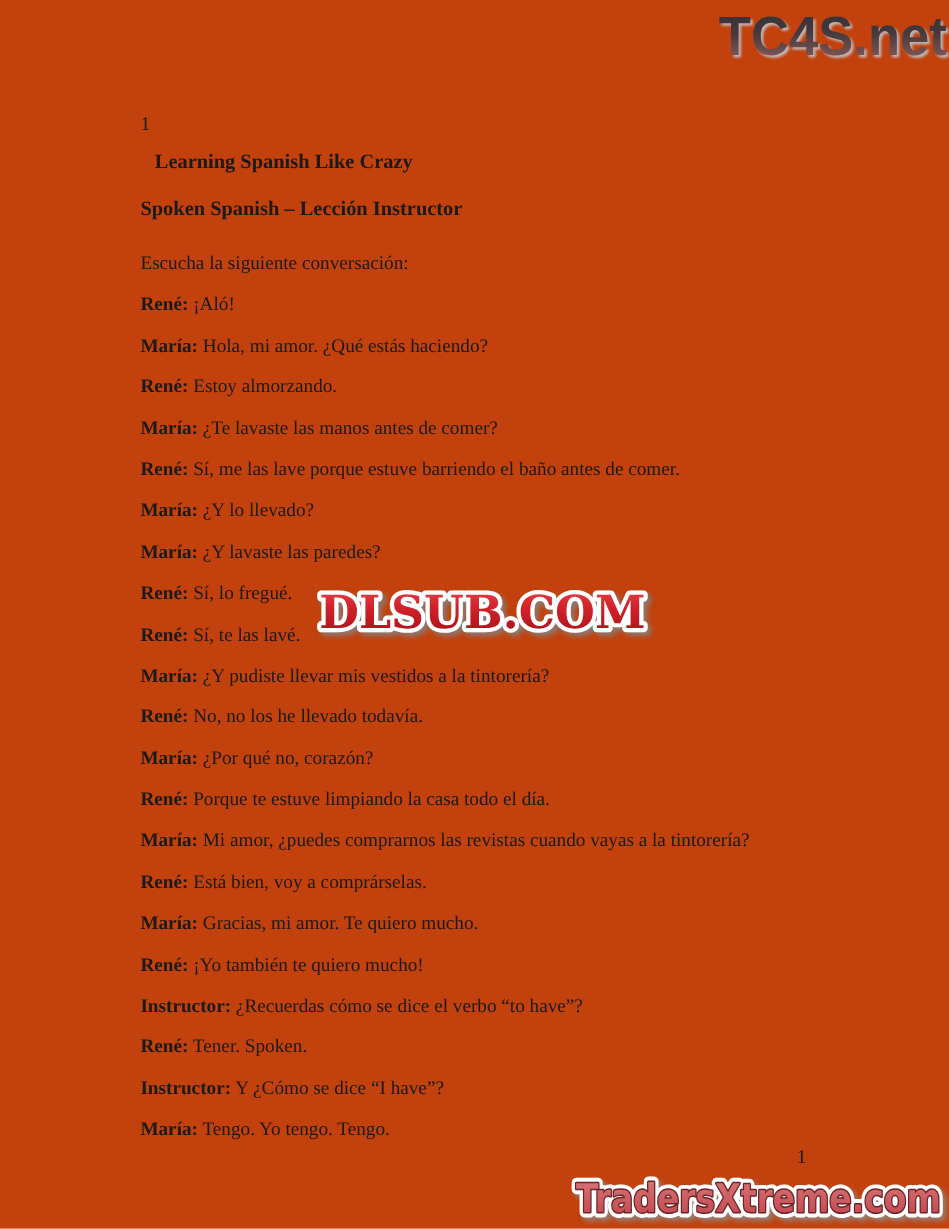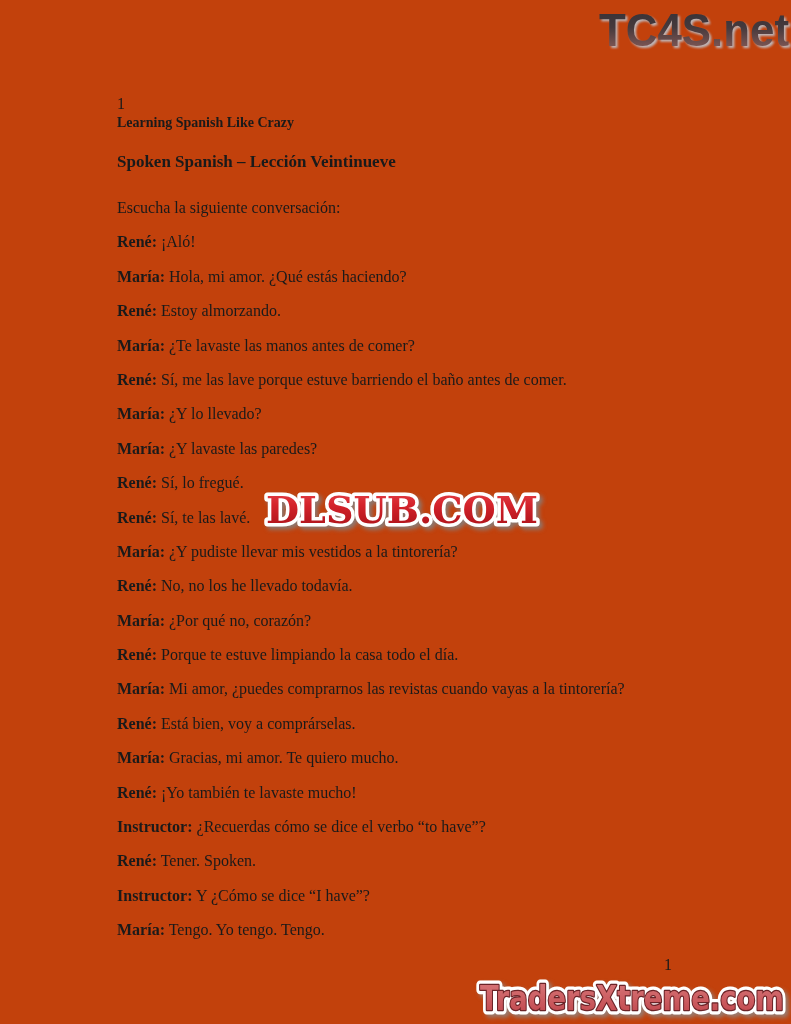--- a/index.html
+++ b/index.html
@@ -17,21 +17,21 @@
     filter:drop-shadow(2px 2px 1px #bdb6b8);
   }
   
   .content{
     position:absolute; left:117px; top:94px; width:600px;
   }
   .chapter-num{
     font-size:16px; line-height:19px; margin:0;
   }
   .doc-title{
-    font-size:14px; line-height:20px; font-weight:bold; margin:0;
+    font-size:17px; line-height:20px; font-weight:bold; margin:12px;
   }
   .doc-subtitle{
     font-size:17px; line-height:20px; font-weight:bold; margin:19px 0 0 0;
   }
   .dialogue{ margin-top:26px; }
   .dialogue p{
     font-size:16px; line-height:20px; margin:0 0 14.4px 0;
   }
   .dialogue b{ font-weight:bold; }
   
@@ -61,40 +61,40 @@
         <stop offset="45%" stop-color="#45393c"></stop>
         <stop offset="100%" stop-color="#96625d"></stop>
       </linearGradient>
     </defs>
     <text x="98" y="44" text-anchor="middle" font-family="Liberation Sans, sans-serif" font-weight="bold" font-size="46" textLength="190" lengthAdjust="spacingAndGlyphs" fill="url(#gradTc4s)">TC4S.net</text>
   </svg>
 
   <div class="content">
     <p class="chapter-num">1</p>
     <h1 class="doc-title">Learning Spanish Like Crazy</h1>
-    <h2 class="doc-subtitle">Spoken Spanish – Lección Veintinueve</h2>
+    <h2 class="doc-subtitle">Spoken Spanish – Lección Instructor</h2>
     <div class="dialogue">
         <p><span>Escucha la siguiente conversación:</span></p>
         <p><b>René:</b> <span>¡Aló!</span></p>
         <p><b>María:</b> <span>Hola, mi amor. ¿Qué estás haciendo?</span></p>
         <p><b>René:</b> <span>Estoy almorzando.</span></p>
         <p><b>María:</b> <span>¿Te lavaste las manos antes de comer?</span></p>
         <p><b>René:</b> <span>Sí, me las lave porque estuve barriendo el baño antes de comer.</span></p>
         <p><b>María:</b> <span>¿Y lo llevado?</span></p>
         <p><b>María:</b> <span>¿Y lavaste las paredes?</span></p>
         <p><b>René:</b> <span>Sí, lo fregué.</span></p>
         <p><b>René:</b> <span>Sí, te las lavé.</span></p>
         <p><b>María:</b> <span>¿Y pudiste llevar mis vestidos a la tintorería?</span></p>
         <p><b>René:</b> <span>No, no los he llevado todavía.</span></p>
         <p><b>María:</b> <span>¿Por qué no, corazón?</span></p>
         <p><b>René:</b> <span>Porque te estuve limpiando la casa todo el día.</span></p>
         <p><b>María:</b> <span>Mi amor, ¿puedes comprarnos las revistas cuando vayas a la tintorería?</span></p>
         <p><b>René:</b> <span>Está bien, voy a comprárselas.</span></p>
         <p><b>María:</b> <span>Gracias, mi amor. Te quiero mucho.</span></p>
-        <p><b>René:</b> <span>¡Yo también te lavaste mucho!</span></p>
+        <p><b>René:</b> <span>¡Yo también te quiero mucho!</span></p>
         <p><b>Instructor:</b> <span>¿Recuerdas cómo se dice el verbo “to have”?</span></p>
         <p><b>René:</b> <span>Tener. Spoken.</span></p>
         <p><b>Instructor:</b> <span>Y ¿Cómo se dice “I have”?</span></p>
         <p><b>María:</b> <span>Tengo. Yo tengo. Tengo.</span></p>
       </div>
   </div>
 
   <svg class="dlsub-logo" viewBox="0 0 292 48" xmlns="http://www.w3.org/2000/svg">
     <defs>
       <linearGradient id="gradDlsub" x1="0" y1="0" x2="0" y2="1">

